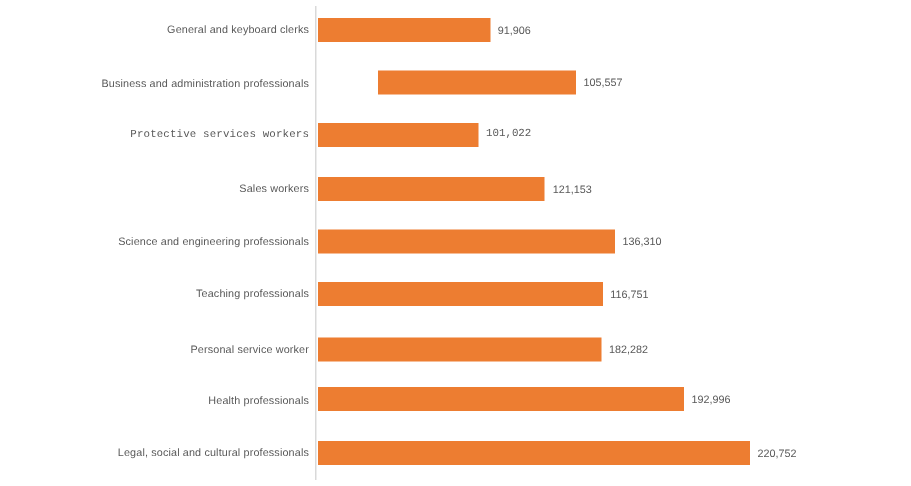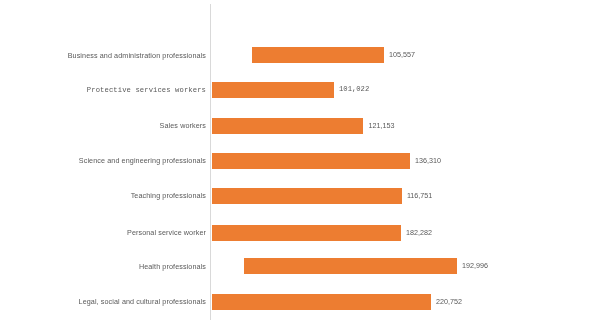--- a/index.html
+++ b/index.html
@@ -79,30 +79,37 @@
     line-height: 1;
   }
 </style>
 </head>
 <body>
 
 <div id="chart-root">
   <div class="plot-area">
     <div class="axis-line"></div>
     <div class="bar-rows" id="bar-rows">
+        <div class="bar-row" style="top: 2px;">
+          <div class="cat-label">General and keyboard clerks</div>
+          <div class="bar-wrap" style="width: 114.907px;">
+            <div class="bar" style="background: rgb(237, 125, 49);"></div>
+            <div class="value-label">91,906</div>
+          </div>
+        </div>
         <div class="bar-row" style="top: 37.2px;">
           <div class="cat-label">Business and administration professionals</div>
           <div class="bar-wrap" style="width: 131.975px; padding-left: 40px;">
             <div class="bar" style="background: rgb(237, 125, 49);"></div>
             <div class="value-label">105,557</div>
           </div>
         </div>
         <div class="bar-row" style="top: 72.4px; font-family: Liberation Mono, monospace;">
           <div class="cat-label">Protective services workers</div>
-          <div class="bar-wrap" style="width: 122px;">
+          <div class="bar-wrap" style="width: 107px;">
             <div class="bar" style="background: rgb(237, 125, 49);"></div>
             <div class="value-label">101,022</div>
           </div>
         </div>
         <div class="bar-row" style="top: 107.6px;">
           <div class="cat-label">Sales workers</div>
           <div class="bar-wrap" style="width: 151.474px;">
             <div class="bar" style="background: rgb(237, 125, 49);"></div>
             <div class="value-label">121,153</div>
           </div>
@@ -123,27 +130,27 @@
         </div>
         <div class="bar-row" style="top: 215px;">
           <div class="cat-label">Personal service worker</div>
           <div class="bar-wrap" style="width: 189px;">
             <div class="bar" style="background: rgb(237, 125, 49);"></div>
             <div class="value-label">182,282</div>
           </div>
         </div>
         <div class="bar-row" style="top: 248.4px;">
           <div class="cat-label">Health professionals</div>
-          <div class="bar-wrap" style="width: 213px; margin-left: 32px;">
+          <div class="bar-wrap" style="width: 244px;">
             <div class="bar" style="background: rgb(237, 125, 49);"></div>
             <div class="value-label">192,996</div>
           </div>
         </div>
         <div class="bar-row" style="top: 283.6px;">
           <div class="cat-label">Legal, social and cultural professionals</div>
-          <div class="bar-wrap" style="width: 219px;">
+          <div class="bar-wrap" style="width: 288px;">
             <div class="bar" style="background: rgb(237, 125, 49);"></div>
             <div class="value-label">220,752</div>
           </div>
         </div>
       </div>
   </div>
 </div>
 
 </body></html>

